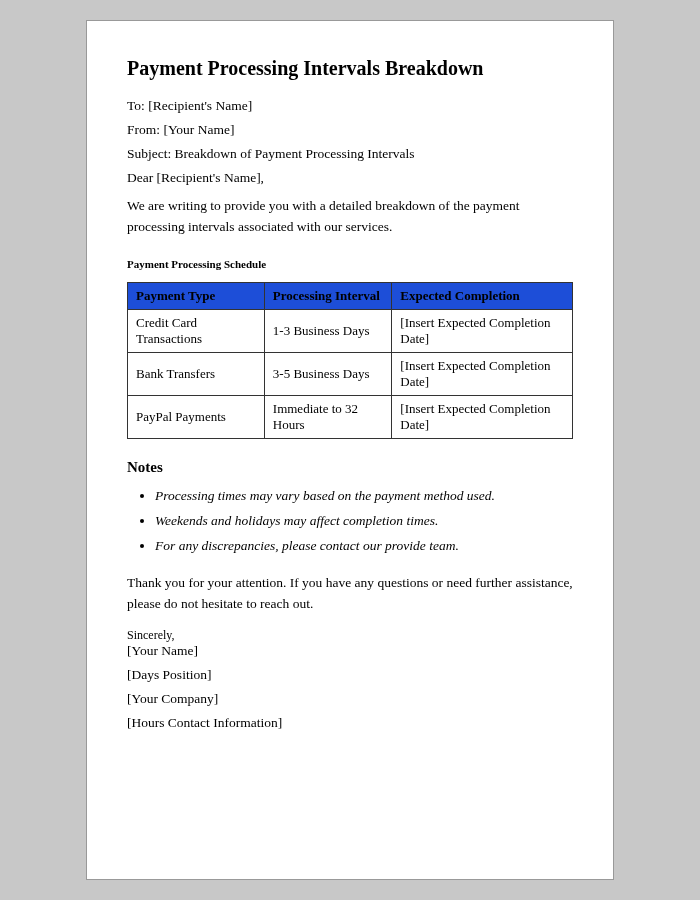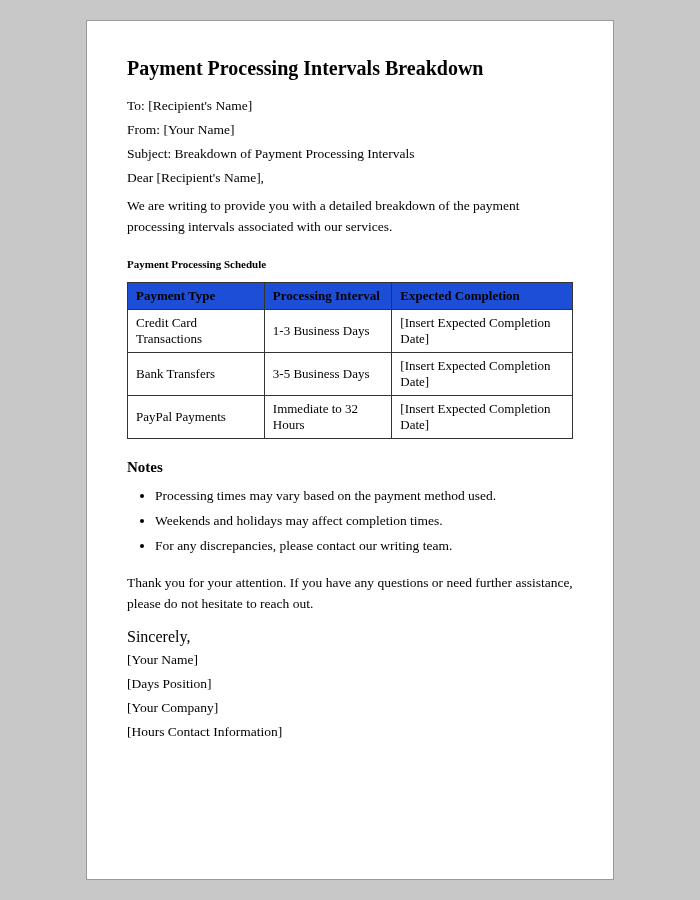--- a/index.html
+++ b/index.html
@@ -93,32 +93,33 @@
     .notes-list {
       margin-left: 28px;
       margin-bottom: 16px;
       font-size: 13.5px;
       font-family: Georgia, serif;
     }
 
     .notes-list li {
       margin-bottom: 5px;
       line-height: 1.5;
+      font-style: italic;
     }
 
     .closing-paragraph {
       font-size: 13.5px;
       line-height: 1.55;
       margin-bottom: 14px;
       font-family: Georgia, serif;
     }
 
     .sign-off {
-      font-size: 16px;
-      margin-bottom: 6px;
+      font-size: 12px;
+      margin-bottom: 0;
       font-family: Georgia, serif;
     }
 
     .signature-line {
       font-size: 13.5px;
       margin-bottom: 8px;
       font-family: Liberation Serif, serif;
     }
   </style>
 </head>
@@ -163,21 +164,21 @@
           <td>[Insert Expected Completion Date]</td>
         </tr>
       </tbody>
   </table>
 
   <h2 class="notes-heading">Notes</h2>
 
   <ul class="notes-list" id="notes-list">
   <li>Processing times may vary based on the payment method used.</li>
       <li>Weekends and holidays may affect completion times.</li>
-      <li>For any discrepancies, please contact our writing team.</li>
+      <li>For any discrepancies, please contact our provide team.</li>
     </ul>
 
   <p class="closing-paragraph">Thank you for your attention. If you have any questions or need further assistance, please do not hesitate to reach out.</p>
 
   <p class="sign-off">Sincerely,</p>
 
   <p class="signature-line">[Your Name]</p>
   <p class="signature-line">[Days Position]</p>
   <p class="signature-line">[Your Company]</p>
   <p class="signature-line">[Hours Contact Information]</p>

